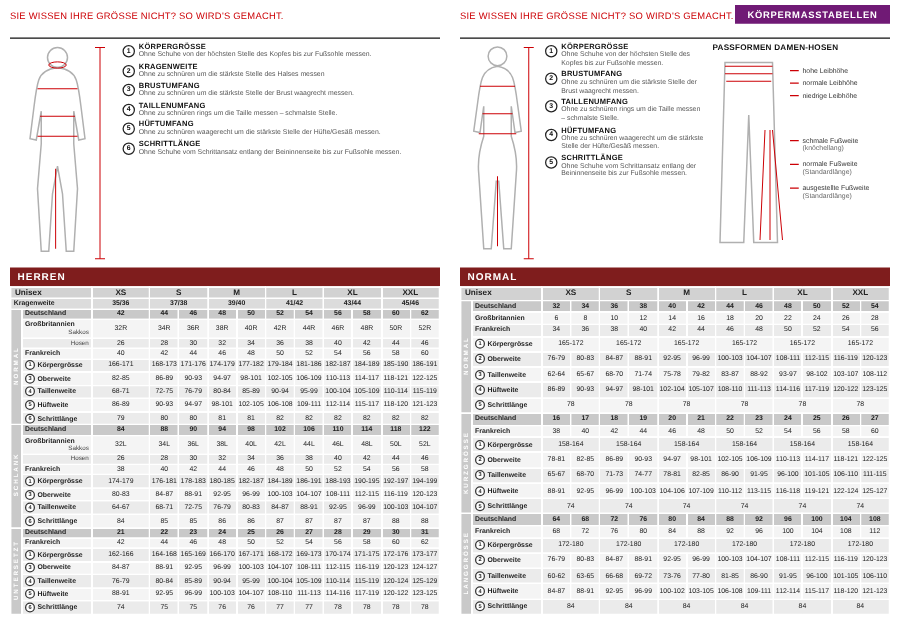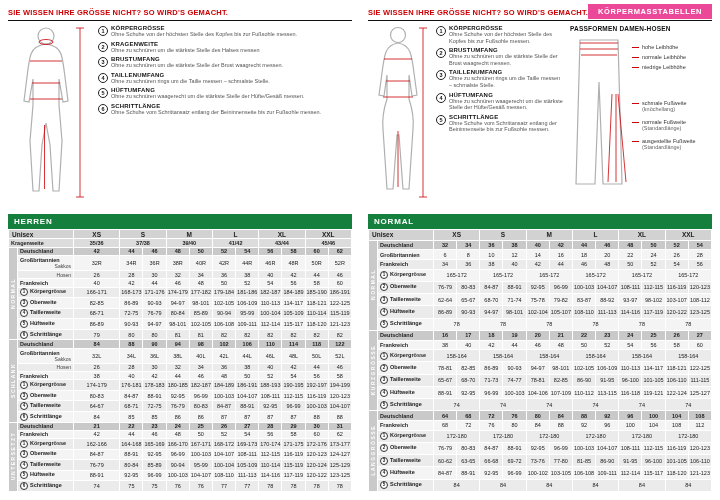--- a/index.html
+++ b/index.html
@@ -1,44 +1,44 @@
 <!DOCTYPE html>
 <html><head>
 <meta charset="utf-8">
 <style>
   html,body{margin:0;padding:0;background:#fff;}
   body{width:720px;height:500px;overflow:hidden;font-family:"Liberation Sans",sans-serif;-webkit-font-smoothing:antialiased;}
   .page{position:relative;width:720px;height:500px;box-sizing:border-box;padding:6px 8px;background:#fff;}
-  .badge{position:absolute;top:4px;right:8px;background:#ec4899;color:#fff;font-weight:bold;
+  .badge{position:absolute;top:4px;right:8px;background:#701a75;color:#fff;font-weight:bold;
          font-size:7.5px;letter-spacing:.6px;padding:3px 10px;}
   .top{display:flex;gap:16px;height:204px;}
   .panel{flex:1;position:relative;min-width:0;}
-  .p-title{color:#cc0005;font-weight:bold;font-size:7.5px;letter-spacing:.2px;
-           border-bottom:1px solid #111;padding-bottom:3px;margin:2px 0 4px 0;white-space:nowrap;overflow:hidden;}
+  .p-title{color:#cc0005;font-weight:normal;font-size:7.5px;letter-spacing:.2px;
+           border-bottom:1px solid #111;padding-bottom:13px;margin:2px 0 4px 0;white-space:nowrap;overflow:hidden;}
   .p-body{display:flex;align-items:flex-start;}
   svg.figure{flex:0 0 auto;}
   .m-list{flex:1;padding-left:4px;min-width:0;}
   .m-item{display:flex;margin-bottom:3px;}
   .m-circ{flex:0 0 8px;height:8px;border:1px solid #222;border-radius:50%;font-size:5.5px;line-height:8px;
           text-align:center;font-weight:bold;margin:1px 3px 0 0;background:#fff;color:#111;}
   .m-label{display:block;font-size:6px;font-weight:bold;color:#111;letter-spacing:.2px;}
   .m-text{display:block;font-size:5.5px;color:#555;line-height:1.2;}
   .pf{flex:0 0 142px;padding-left:6px;}
   .pf-title{font-size:6.5px;font-weight:bold;color:#111;margin-bottom:2px;letter-spacing:.2px;}
   .pf-body{display:flex;}
   .pf-labels{padding-left:4px;min-width:0;}
   .pf-waist{margin-top:10px;}
   .pf-leg{margin-top:30px;}
   .pf-lab{font-size:5.5px;color:#333;margin-bottom:4px;white-space:nowrap;}
   .pf-lab::before{content:"";display:inline-block;width:7px;height:1px;background:#cc0005;margin-right:3px;vertical-align:middle;}
   .pf-lab .sub{display:block;color:#666;padding-left:10px;}
   .pf-lab.leg{margin-bottom:7px;}
   .tables{display:flex;gap:16px;height:278px;margin-top:4px;}
   .tblock{flex:1;display:flex;flex-direction:column;min-width:0;}
-  .tbar{background:#15803d;color:#fff;font-weight:bold;font-size:8px;letter-spacing:.8px;padding:3px 6px;flex:0 0 auto;}
+  .tbar{background:#7f1d1d;color:#fff;font-weight:bold;font-size:8px;letter-spacing:.8px;padding:3px 6px;flex:0 0 auto;}
   .thost{flex:1;}
   table.sizes{width:100%;height:100%;border-collapse:collapse;table-layout:fixed;}
   .sizes td{border:1px solid #fff;background:#ebebeb;font-size:5.5px;text-align:center;padding:0;
             white-space:nowrap;overflow:hidden;color:#222;}
   .sizes tr.hd td{background:#d2d2d2;font-weight:bold;font-size:6.5px;}
   .sizes tr.hd2 td{background:#dcdcdc;font-weight:bold;}
   .sizes tr.alt td{background:#f4f4f4;}
   .sizes tr.dark td{background:#c9c9c9;font-weight:bold;}
   .sizes td.corner{text-align:left;padding-left:3px;font-weight:bold;}
   .sizes td.rl{text-align:left;padding-left:2px;font-weight:bold;}

